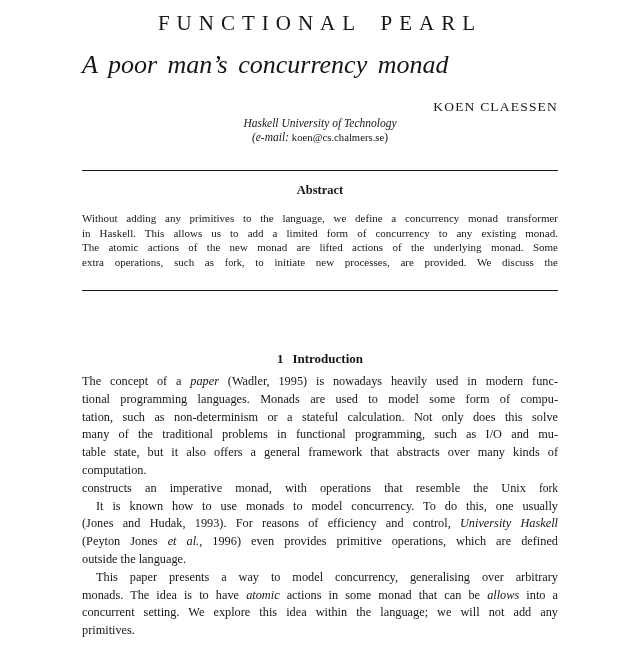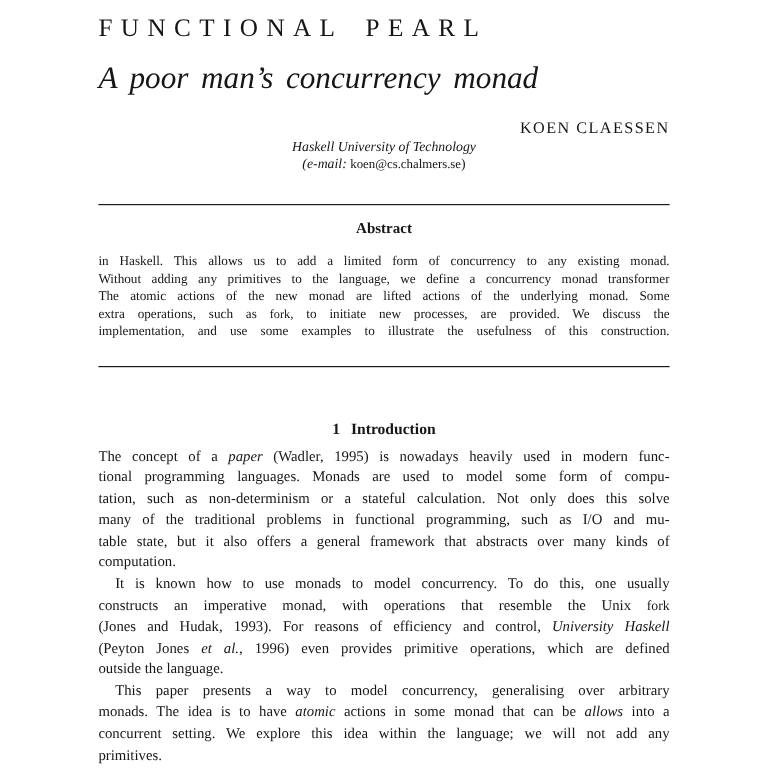--- a/index.html
+++ b/index.html
@@ -13,20 +13,21 @@
     height: 652px;
     box-sizing: border-box;
     padding: 0 81px 0 82px;
     background: #ffffff;
     color: #161616;
     font-family: "Liberation Serif", serif;
     overflow: hidden;
   }
   .kicker {
     margin-top: 10px;
+    text-align: center;
     font-size: 21px;
     line-height: 26px;
     letter-spacing: 7px;
     word-spacing: 7px;
     white-space: nowrap;
   }
   .title {
     margin: 13px 0 0 0;
     text-align: left;
     font-size: 26px;
@@ -67,21 +68,21 @@
     font-size: 12.5px;
     line-height: 15px;
     font-weight: bold;
   }
   .abs-body {
     margin-top: 13px;
     font-size: 11px;
   }
   .aline { height: 14.5px; line-height: 14.5px; }
   .sec-heading {
-    margin-top: 44px;
+    margin-top: 60px;
     text-align: center;
     font-size: 13px;
     line-height: 16px;
     font-weight: bold;
   }
   .sec-title { margin-left: 9px; }
   .body-text {
     margin-top: 6px;
     font-size: 12.3px;
   }
@@ -111,42 +112,41 @@
 
   <div class="affil">Haskell University of Technology</div>
 
   <div class="email" id="email-line"><span class="it">(e-mail:</span> <span class="mono">koen@cs.chalmers.se</span>)</div>
 
   <div class="rule rule-top"></div>
 
   <div class="abs-heading">Abstract</div>
 
   <div class="abs-body" id="abstract-lines">
+      <div class="aline jline">Without adding any primitives to the language, we define a concurrency monad transformer</div>
       <div class="aline jline">in Haskell. This allows us to add a limited form of concurrency to any existing monad.</div>
-      <div class="aline jline">Without adding any primitives to the language, we define a concurrency monad transformer</div>
       <div class="aline jline">The atomic actions of the new monad are lifted actions of the underlying monad. Some</div>
       <div class="aline jline">extra operations, such as <span class="mono">fork</span>, to initiate new processes, are provided. We discuss the</div>
-      <div class="aline jline">implementation, and use some examples to illustrate the usefulness of this construction.</div>
     </div>
 
   <div class="rule rule-bottom"></div>
 
   <div class="sec-heading">
     <span>1</span><span class="sec-title">Introduction</span>
   </div>
 
   <div class="body-text" id="body-paragraphs">
       <div class="bline jline">The concept of a <span class="it">paper</span> (Wadler, 1995) is nowadays heavily used in modern func-</div>
       <div class="bline jline">tional programming languages. Monads are used to model some form of compu-</div>
       <div class="bline jline">tation, such as non-determinism or a stateful calculation. Not only does this solve</div>
       <div class="bline jline">many of the traditional problems in functional programming, such as I/O and mu-</div>
       <div class="bline jline">table state, but it also offers a general framework that abstracts over many kinds of</div>
       <div class="bline lastline">computation.</div>
+      <div class="bline jline">constructs an imperative monad, with operations that resemble the Unix <span class="mono">fork</span></div>
       <div class="bline jline indent">It is known how to use monads to model concurrency. To do this, one usually</div>
-      <div class="bline jline">constructs an imperative monad, with operations that resemble the Unix <span class="mono">fork</span></div>
       <div class="bline jline">(Jones and Hudak, 1993). For reasons of efficiency and control, <span class="it">University Haskell</span></div>
       <div class="bline jline">(Peyton Jones <span class="it">et al.</span>, 1996) even provides primitive operations, which are defined</div>
       <div class="bline lastline">outside the language.</div>
       <div class="bline jline indent">This paper presents a way to model concurrency, generalising over arbitrary</div>
       <div class="bline jline">monads. The idea is to have <span class="it">atomic</span> actions in some monad that can be <span class="it">allows</span> into a</div>
       <div class="bline jline">concurrent setting. We explore this idea within the language; we will not add any</div>
       <div class="bline lastline">primitives.</div>
     </div>
 
 </div>

